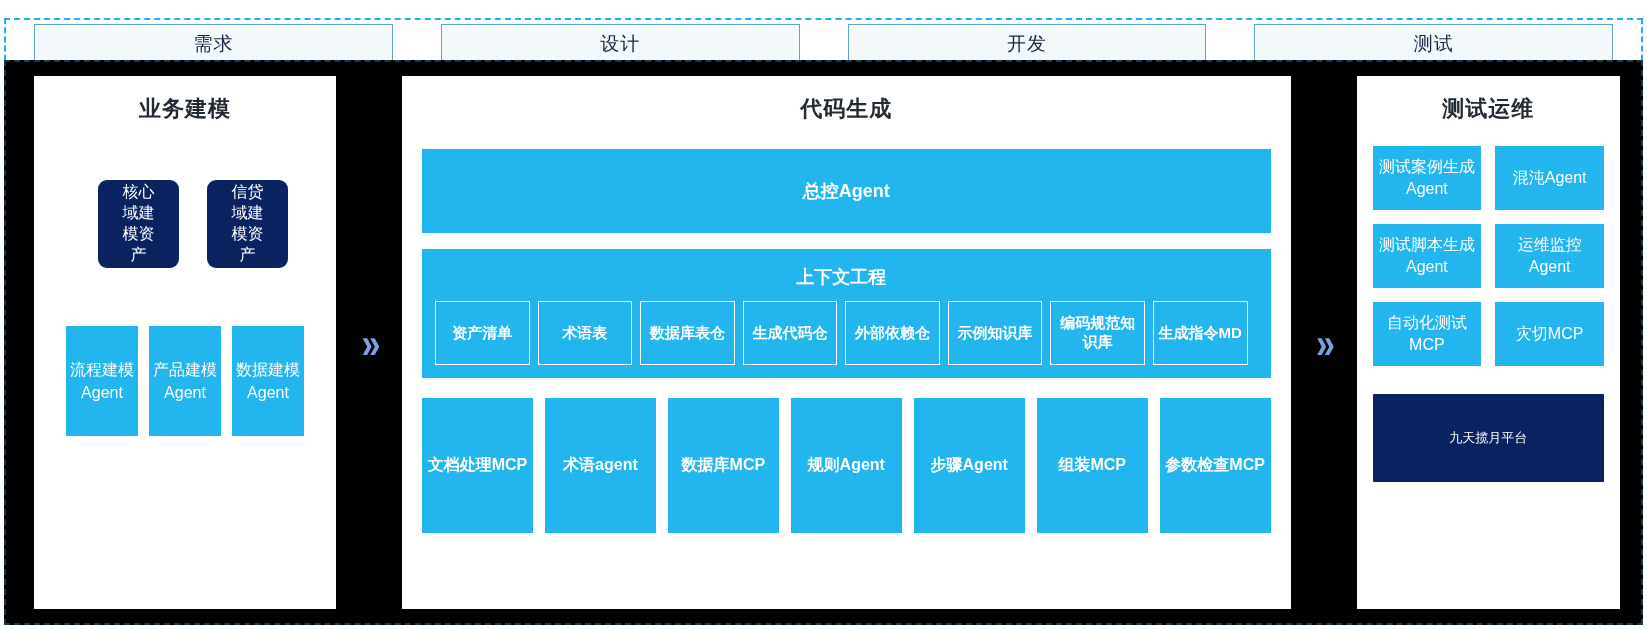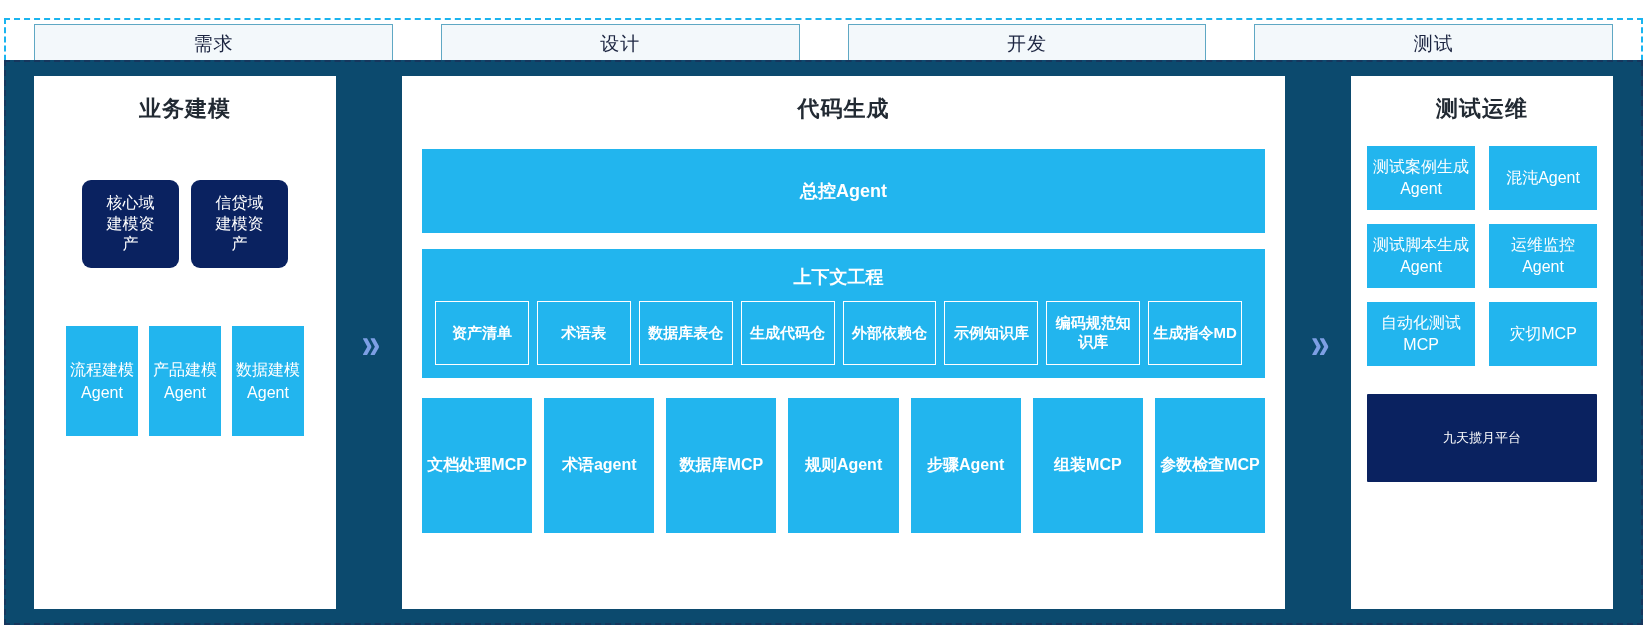--- a/index.html
+++ b/index.html
@@ -37,37 +37,37 @@
     color: #1b2440;
     letter-spacing: 1px;
   }
 
   
   .main-area {
     position: absolute;
     left: 4px; top: 60px;
     width: 1639px; height: 565px;
     border: 2px dashed #17365d;
-    background: #0c4a6e;
+    background: #000000;
     display: flex;
     align-items: stretch;
     padding: 14px 14px 14px 14px;
     justify-content: center;
   }
 
   
   .panel {
     background: #ffffff;
     position: relative;
     display: flex;
     flex-direction: column;
   }
   .panel-left   { width: 302px; margin-left: 14px; }
   .panel-center { width: 924px; }
-  .panel-right  { width: 274px; margin-right: 14px; }
+  .panel-right  { width: 274px; margin-right: 7px; }
 
   .panel-title {
     text-align: center;
     font-size: 22px;
     font-weight: bold;
     color: #222a33;
     padding-top: 18px;
     letter-spacing: 1px;
   }
 
@@ -101,20 +101,21 @@
     background: #0a2260;
     border-radius: 9px;
     color: #ffffff;
     font-size: 16px;
     line-height: 1.3;
     display: flex;
     align-items: center;
     justify-content: center;
     text-align: center;
     padding: 17px;
+    margin-left: 16px;
   }
   .agent-row {
     display: flex;
     gap: 11px;
     justify-content: center;
     margin-top: 58px;
   }
   .agent-tall {
     width: 72px; height: 110px;
     background: #22b5ee;

